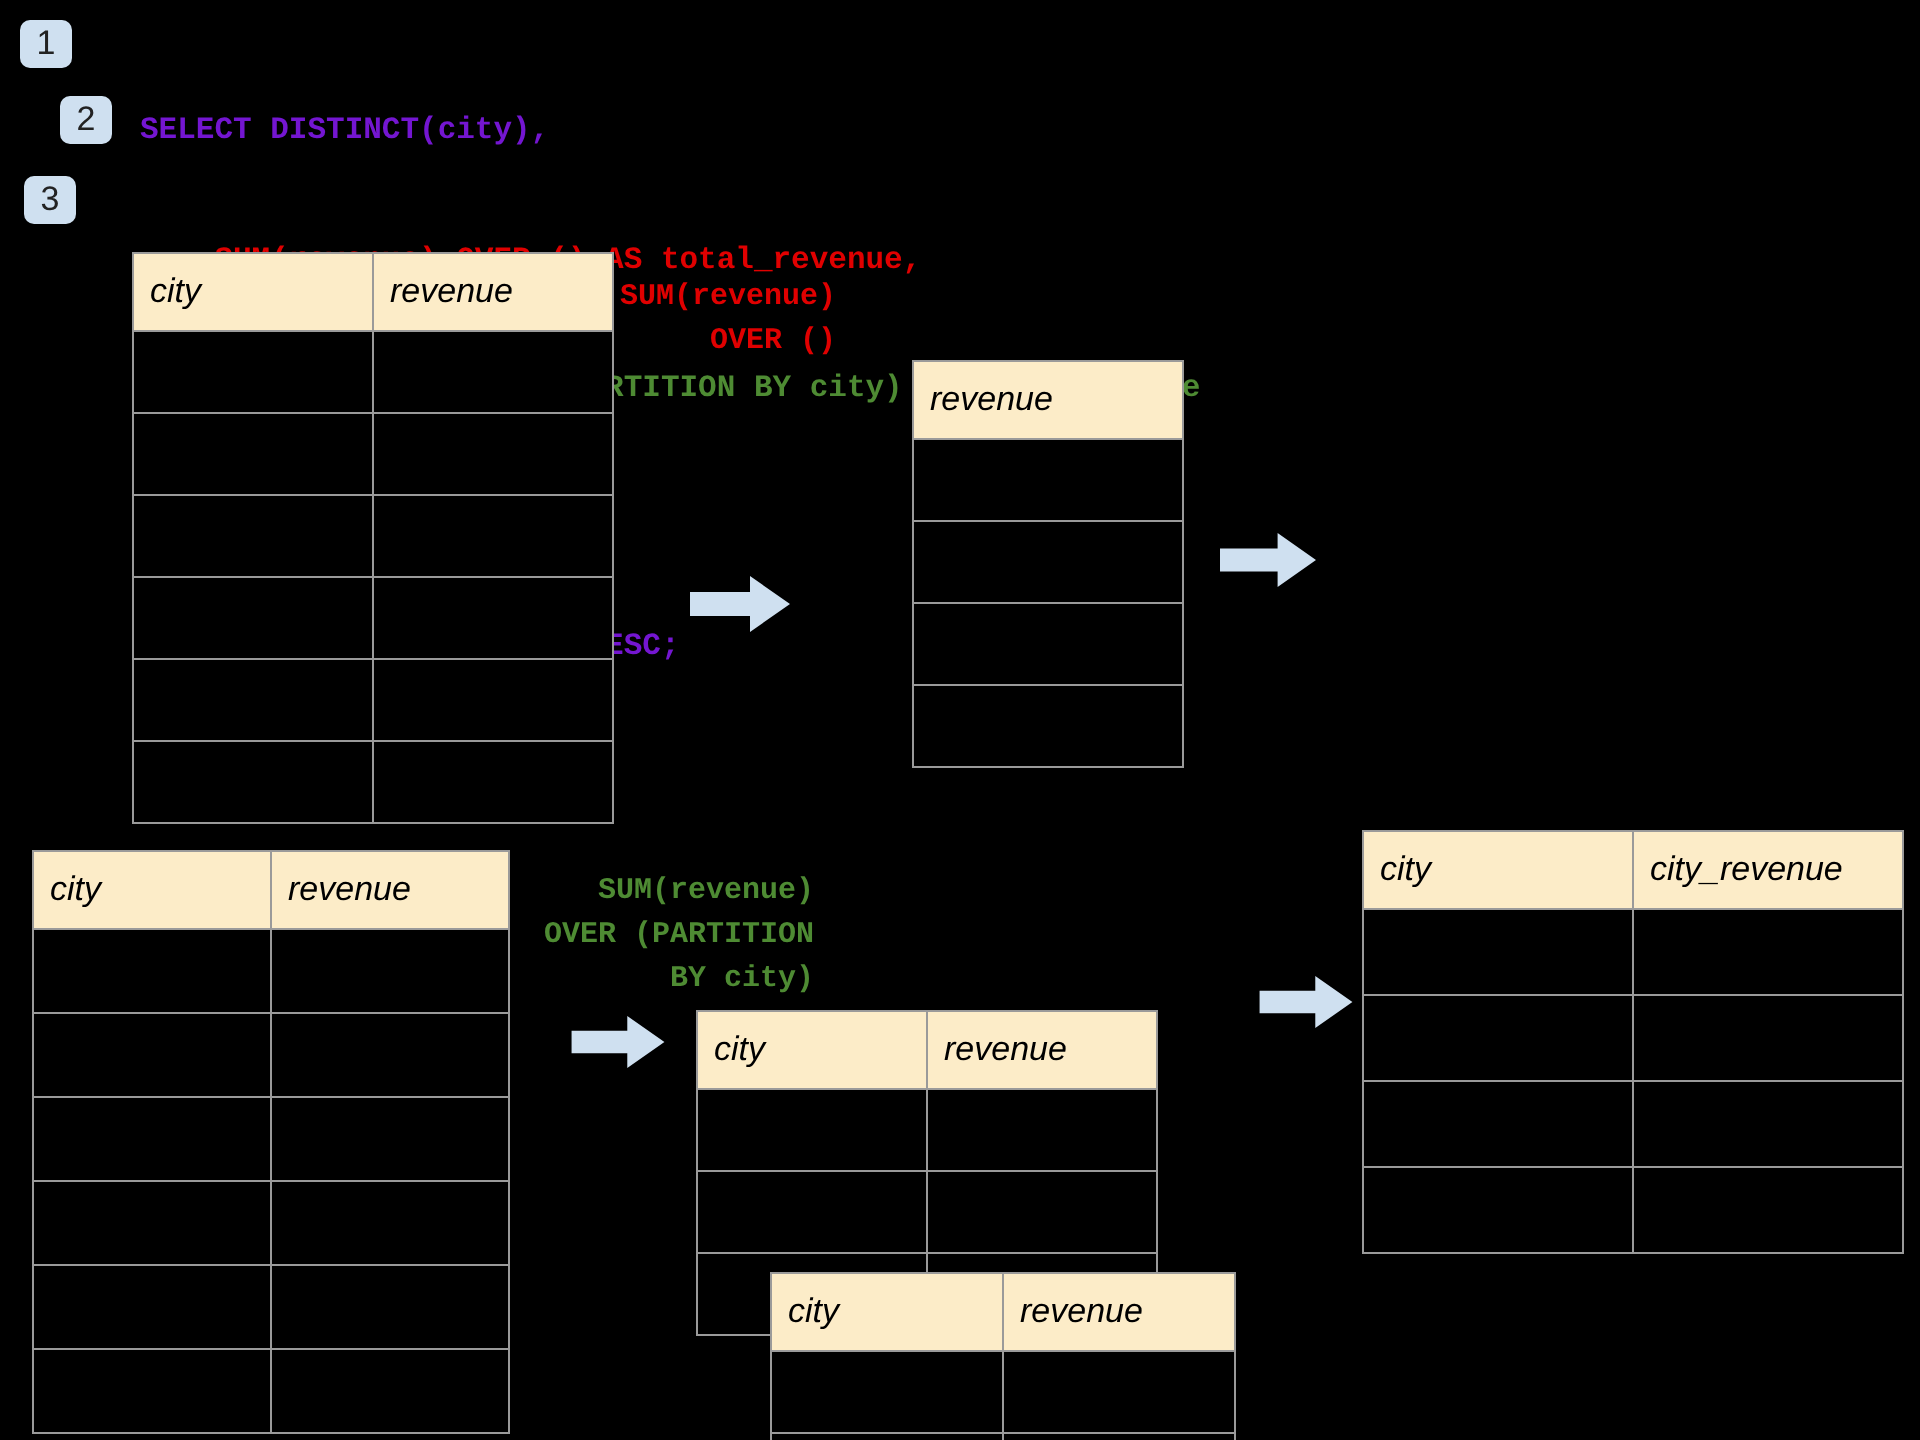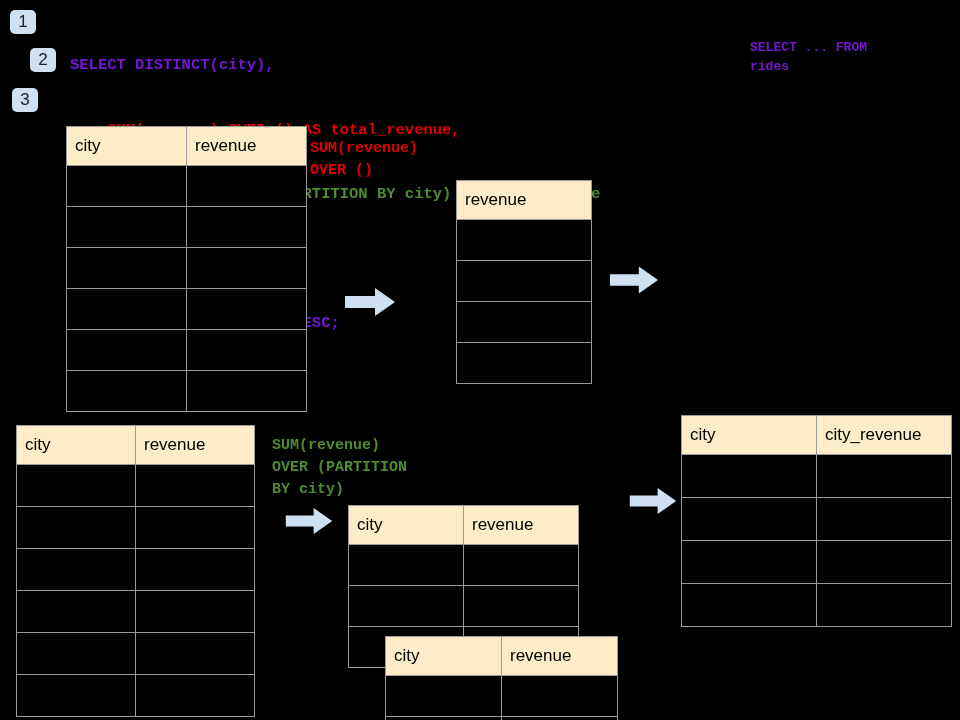--- a/index.html
+++ b/index.html
@@ -54,20 +54,21 @@
     font-weight: bold;
     white-space: pre;
   }
   .annot-big {
     position: absolute;
     font-family: "Liberation Mono", monospace;
     font-size: 15px;
     line-height: 22px;
     font-weight: bold;
     white-space: pre;
+    text-align: right;
   }
 
   
   .tbl {
     position: absolute;
     border-collapse: collapse;
     table-layout: fixed;
     background: #000000;
   }
   .tbl td {
@@ -78,20 +79,21 @@
   .tbl th {
     border: 1px solid #9a9a9a;
     background: #fcecc8;
     color: #000000;
     font-family: "Liberation Sans", sans-serif;
     font-size: 17px;
     font-weight: normal;
     text-align: left;
     padding: 0 0 0 8px;
     height: 38px;
+    font-style: italic;
   }
 
   
   .arrow {
     position: absolute;
   }
 </style>
 </head>
 <body>
 
@@ -102,22 +104,20 @@
   <div class="step-badge" style="left:12px; top:88px;">3</div>
 
   <div class="sql-block" style="left:70px; top:12px;">
     <div class="sql-line c-purple">SELECT DISTINCT(city),</div>
     <div class="sql-line c-red">    SUM(revenue) OVER () AS total_revenue,</div>
     <div class="sql-line c-green">    SUM(revenue) OVER (PARTITION BY city) as city_revenue</div>
     <div class="sql-line c-purple">  FROM rides</div>
     <div class="sql-line c-purple">  ORDER by city_revenue DESC;</div>
   </div>
 
-  <div class="annot c-purple" style="left:750px; top:38px;">SELECT ... FROM
-rides</div>
 
   <div class="annot-big c-red" style="left:310px; top:138px;">SUM(revenue)
 OVER ()</div>
 
   <div class="annot-big c-green" style="left:272px; top:435px;">SUM(revenue)
 OVER (PARTITION
 BY city)</div>
 
   <table class="tbl" style="left:66px; top:126px; width:240px;">
     <colgroup>

